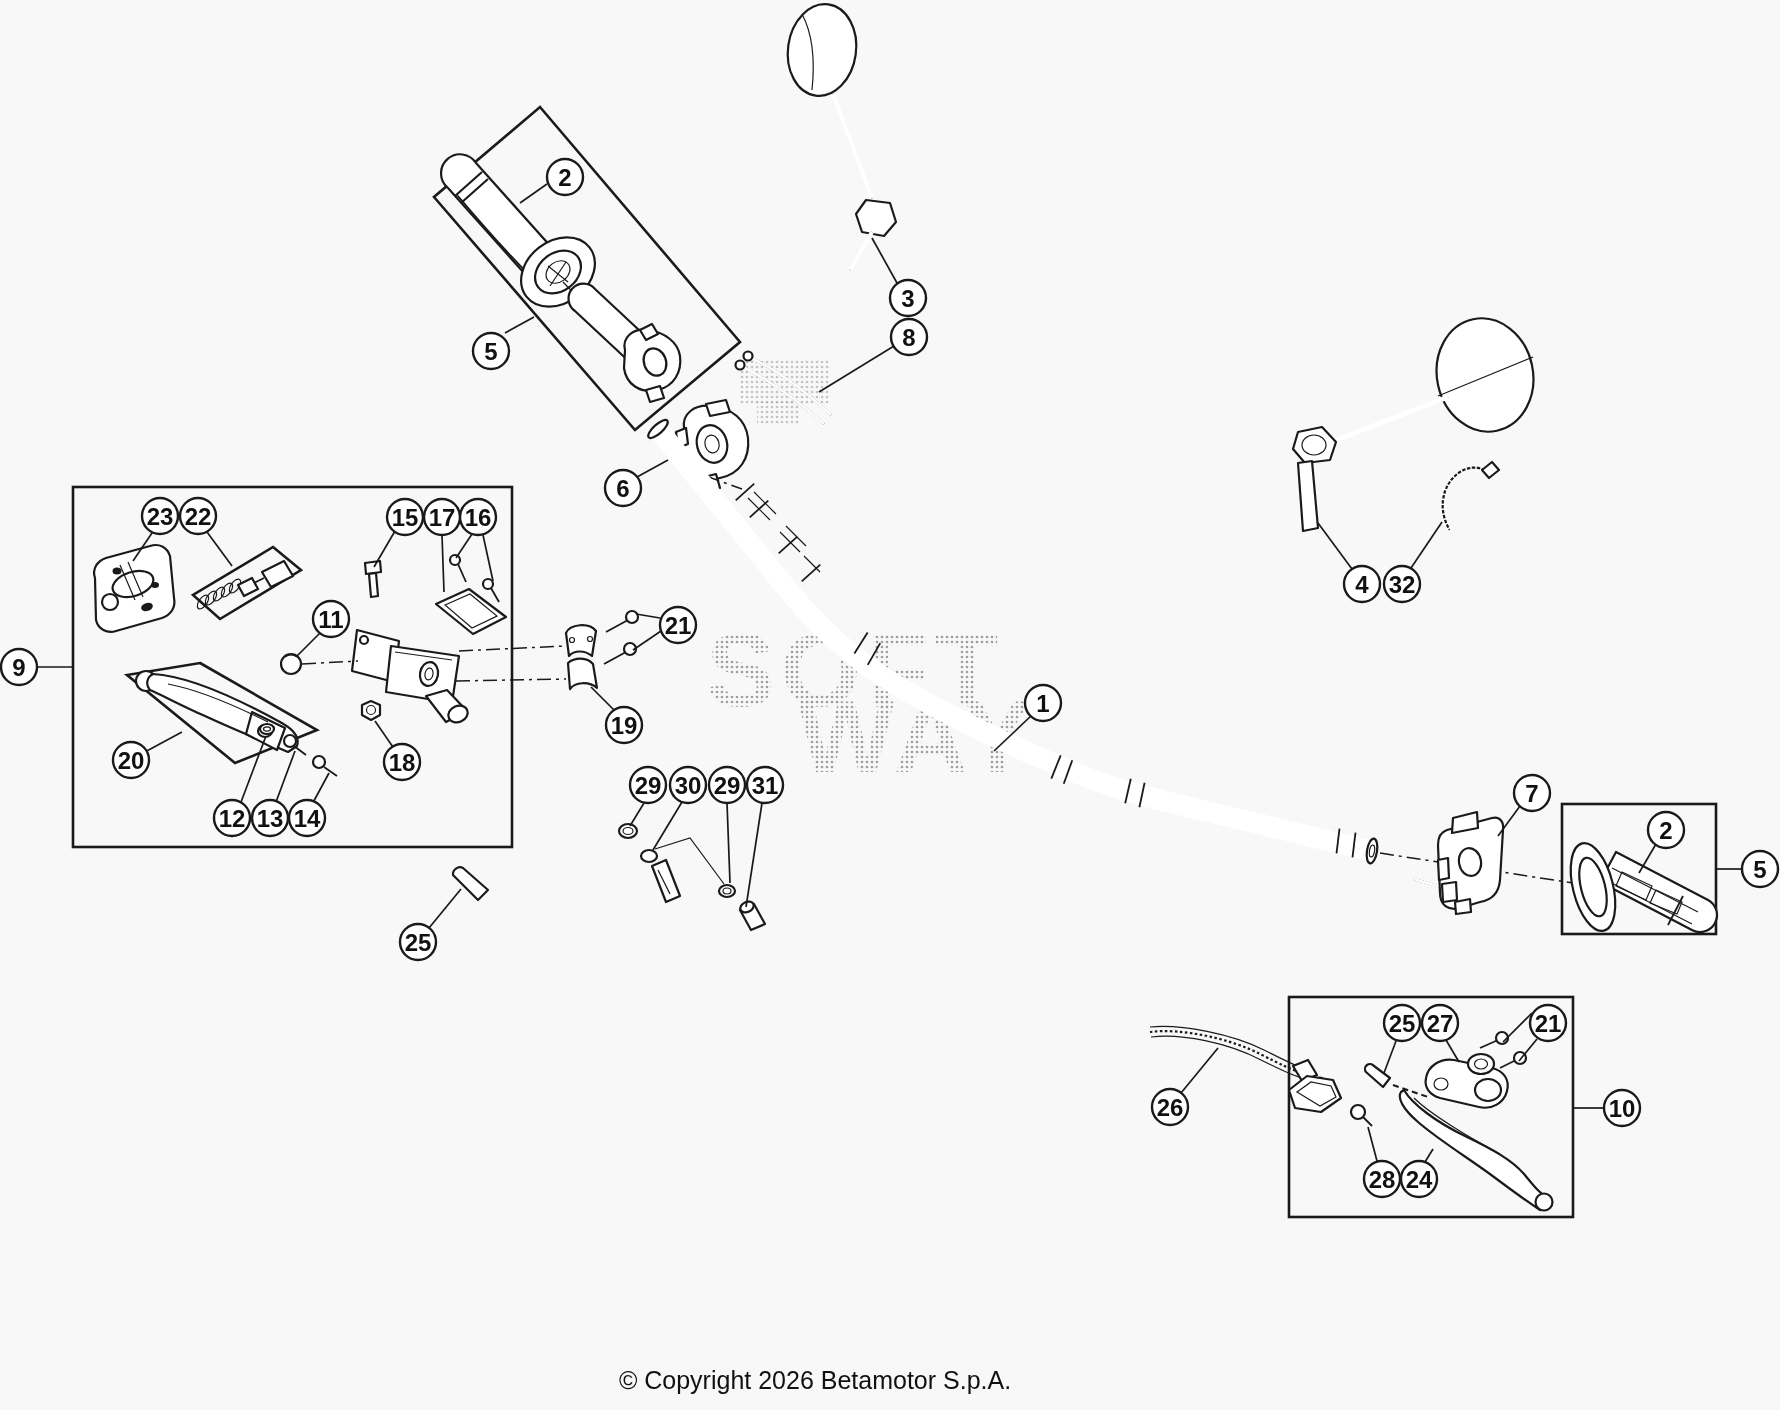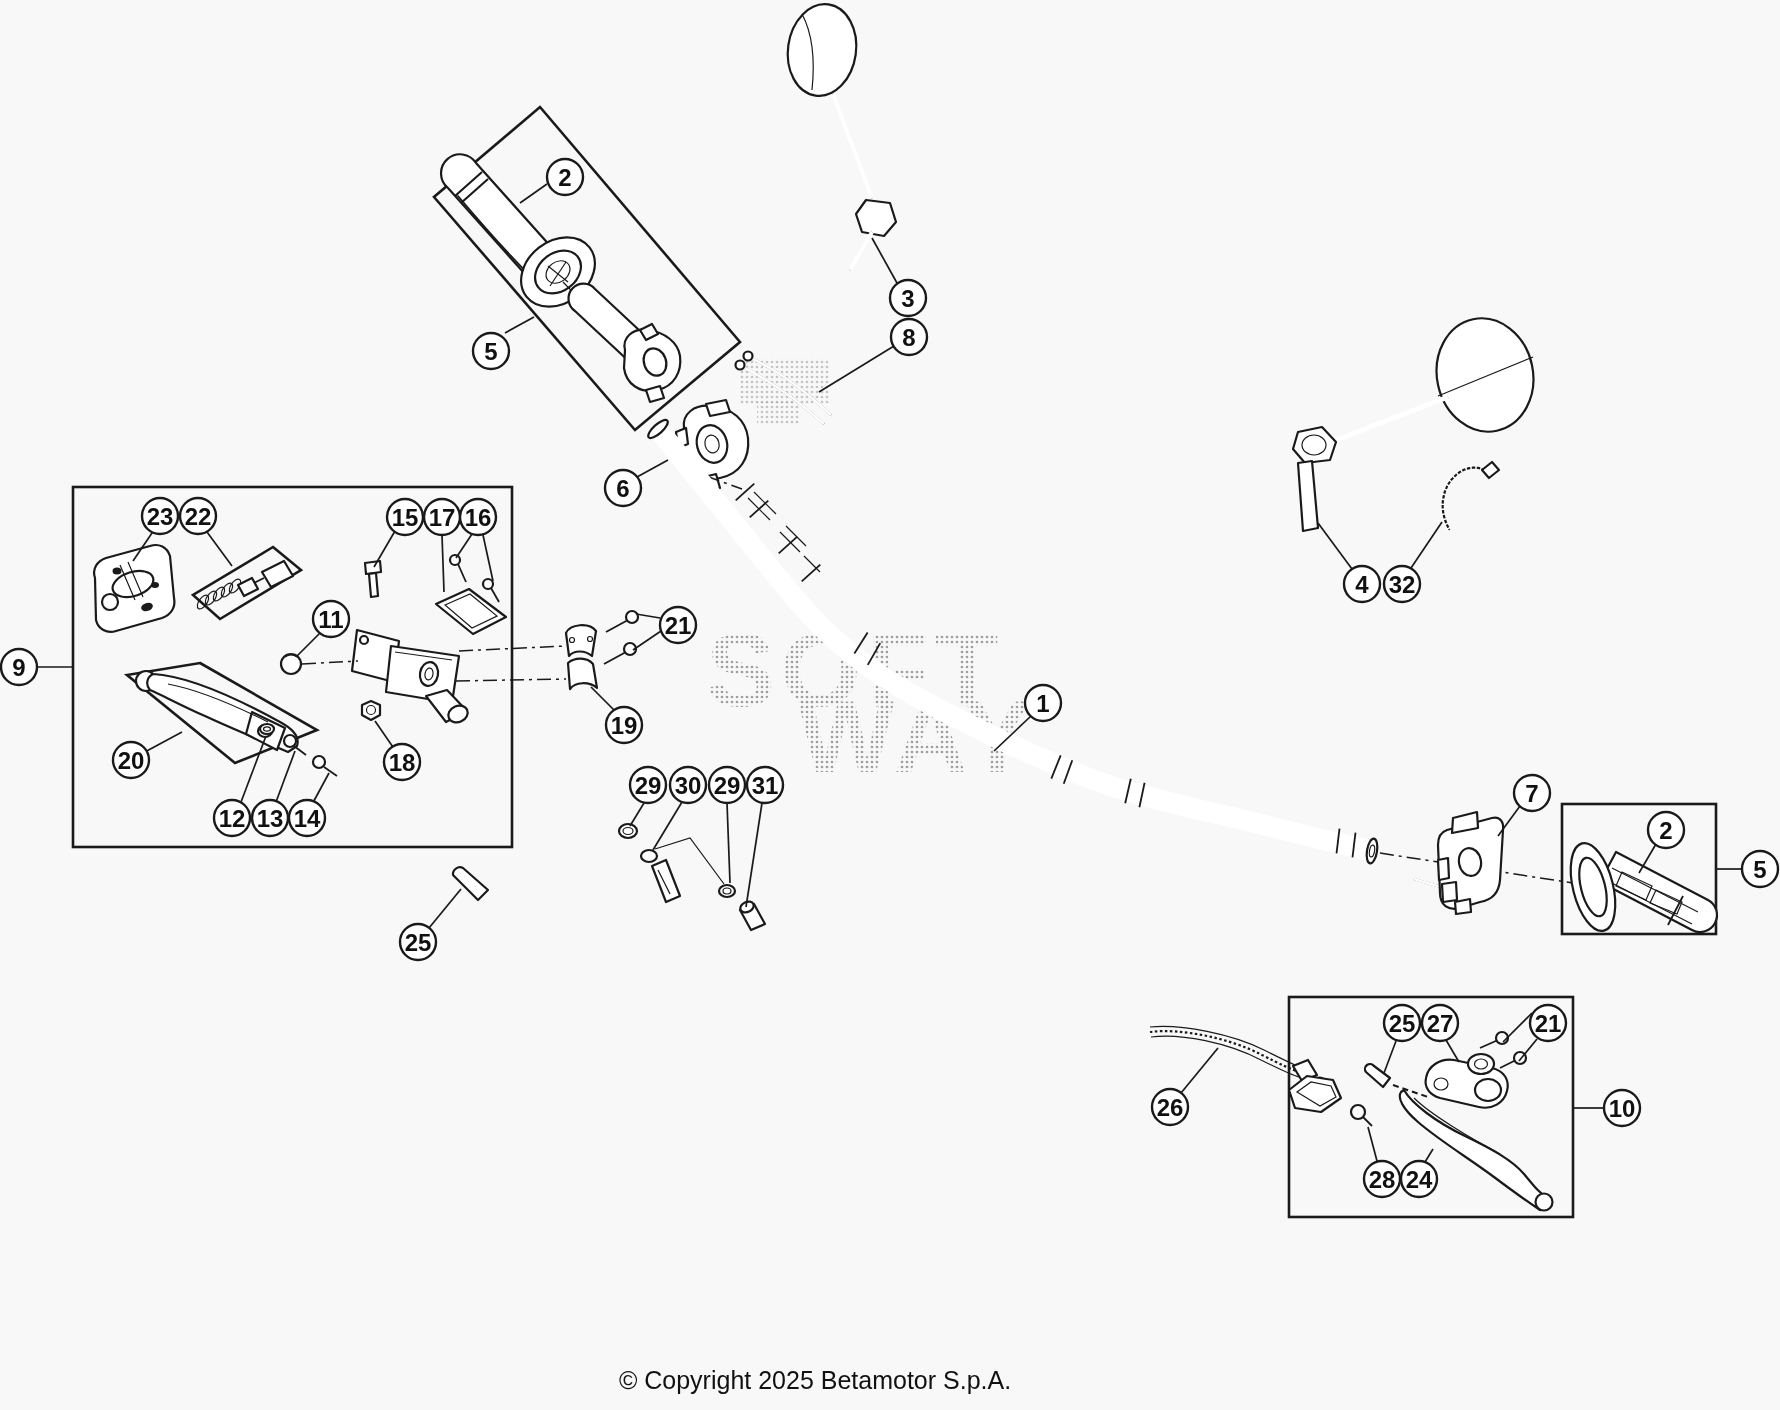--- a/index.html
+++ b/index.html
@@ -464,14 +464,14 @@
           <text x="1419" y="1179" text-anchor="middle" dy="8.5" class="balloon-num">24</text>
         </g>
         <g>
           <line x1="1604" y1="1108" x2="1573" y2="1108" class="leader"></line>
           <circle cx="1622" cy="1108" r="18" class="balloon"></circle>
           <text x="1622" y="1108" text-anchor="middle" dy="8.5" class="balloon-num">10</text>
         </g>
       </g>
 </svg>
 
-<div id="footer-copyright">© Copyright 2025 Betamotor S.p.A.</div>
+<div id="footer-copyright">© Copyright 2026 Betamotor S.p.A.</div>
 </div>
 
 </body></html>

